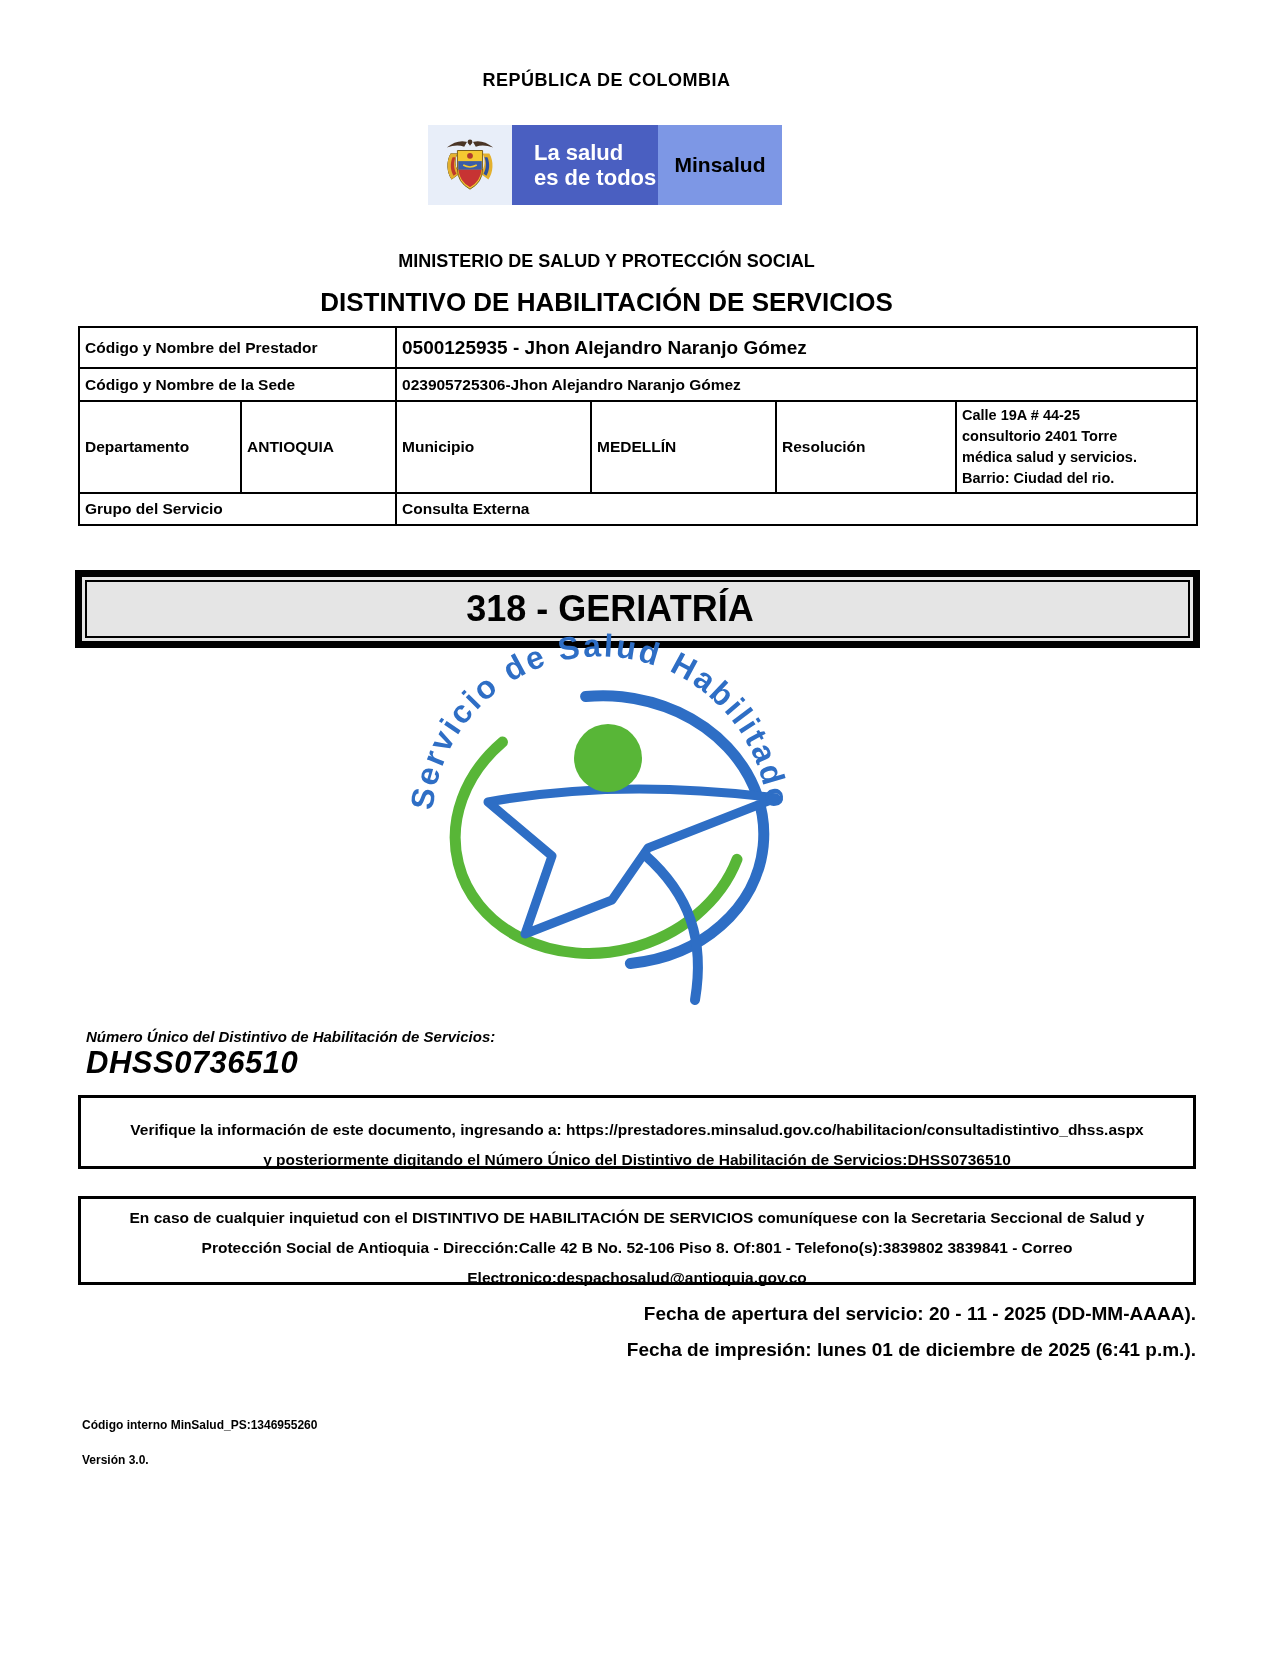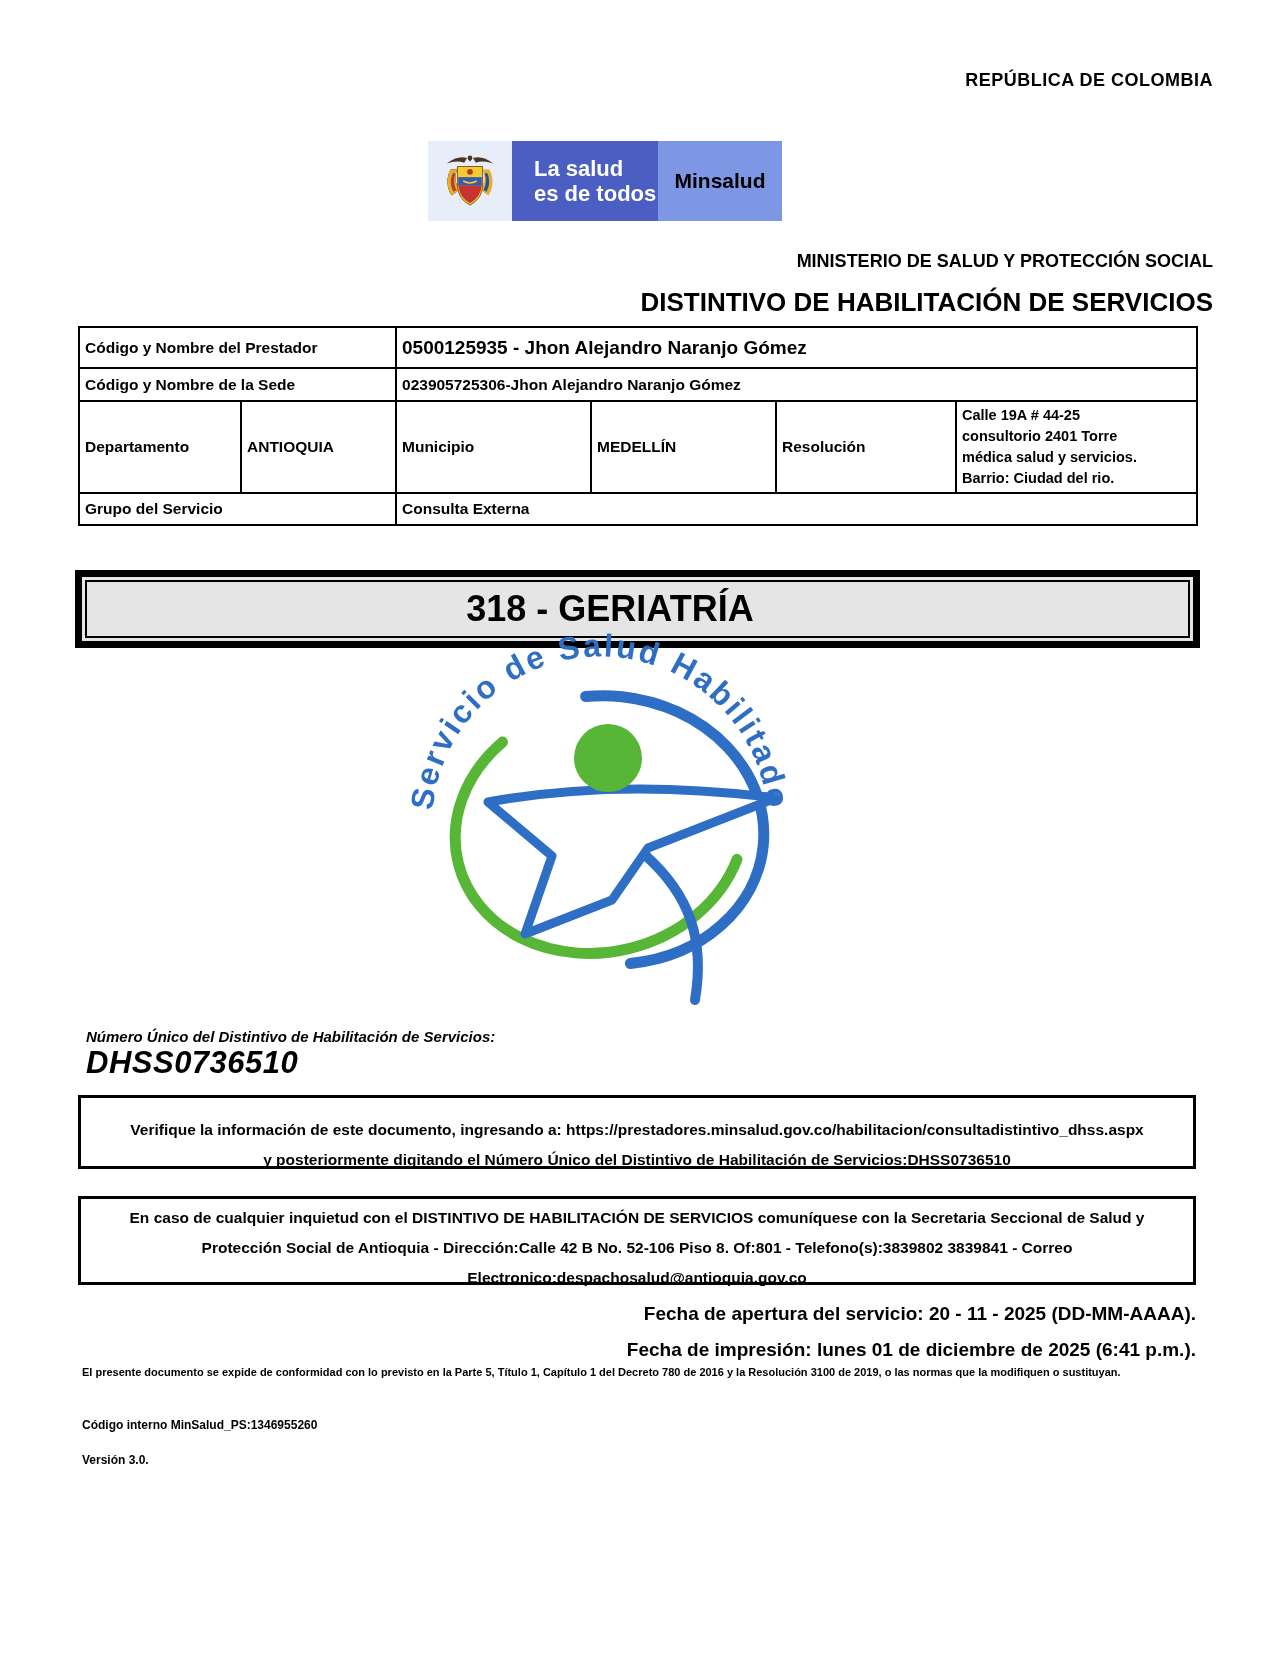--- a/index.html
+++ b/index.html
@@ -4,27 +4,27 @@
 <style>
   html,body{margin:0;padding:0;background:#ffffff;}
   .page{
     position:relative;
     width:1280px;height:1656px;
     background:#ffffff;
     font-family:"Liberation Sans",sans-serif;
     color:#000;
     overflow:hidden;
   }
-  .center-band{position:absolute;left:0;width:1213px;text-align:right;}
+  .center-band{position:absolute;left:0;width:1213px;text-align:center;}
   .republic{top:70px;font-size:18px;font-weight:bold;letter-spacing:.5px;}
   .ministry{top:251px;font-size:18px;font-weight:bold;}
   .doctitle{top:287px;font-size:26px;font-weight:bold;}
 
   
-  .brandbar{position:absolute;left:428px;top:125px;height:96px;display:flex;align-items:flex-end;}
+  .brandbar{position:absolute;left:428px;top:125px;height:96px;display:flex;}
   .crest-box{width:84px;height:80px;background:#e8eef9;display:flex;align-items:center;justify-content:center;}
   .slogan-box{width:146px;height:80px;background:#4a5fc1;color:#fff;display:flex;flex-direction:column;justify-content:center;padding-left:22px;box-sizing:border-box;}
   .slogan-box div{font-size:22px;font-weight:bold;line-height:25px;}
   .brand-box{width:124px;height:80px;background:#7d97e5;color:#000000;display:flex;align-items:center;justify-content:center;font-size:21px;font-weight:bold;}
 
   
   table.info{position:absolute;left:78px;top:326px;width:1118px;border-collapse:collapse;table-layout:fixed;}
   table.info td{border:2px solid #000;padding:2px 5px;vertical-align:middle;font-weight:bold;}
   td.lbl{font-size:15.5px;}
   td.val-lg{font-size:19px;}
@@ -174,17 +174,16 @@
 
   <div class="notice notice-2">
     <div>En caso de cualquier inquietud con el DISTINTIVO DE HABILITACIÓN DE SERVICIOS comuníquese con la Secretaria Seccional de Salud y</div>
     <div>Protección Social de Antioquia - Dirección:Calle 42 B No. 52-106 Piso 8. Of:801 - Telefono(s):3839802 3839841 - Correo</div>
     <div>Electronico:despachosalud@antioquia.gov.co</div>
   </div>
 
   <div class="date-line date-apertura">Fecha de apertura del servicio: 20 - 11 - 2025 (DD-MM-AAAA).</div>
   <div class="date-line date-impresion">Fecha de impresión: lunes 01 de diciembre de 2025 (6:41 p.m.).</div>
 
-  <div class="legal">El presente documento se expide de conformidad con lo previsto en la Parte 5, Título 1, Capítulo 1 del Decreto 780 de 2016 y la Resolución 3100 de 2019, o las normas que la modifiquen o sustituyan.</div>
   <div class="internal-code">Código interno MinSalud_PS:1346955260</div>
   <div class="version">Versión 3.0.</div>
 
 </div>
 
 </body></html>

